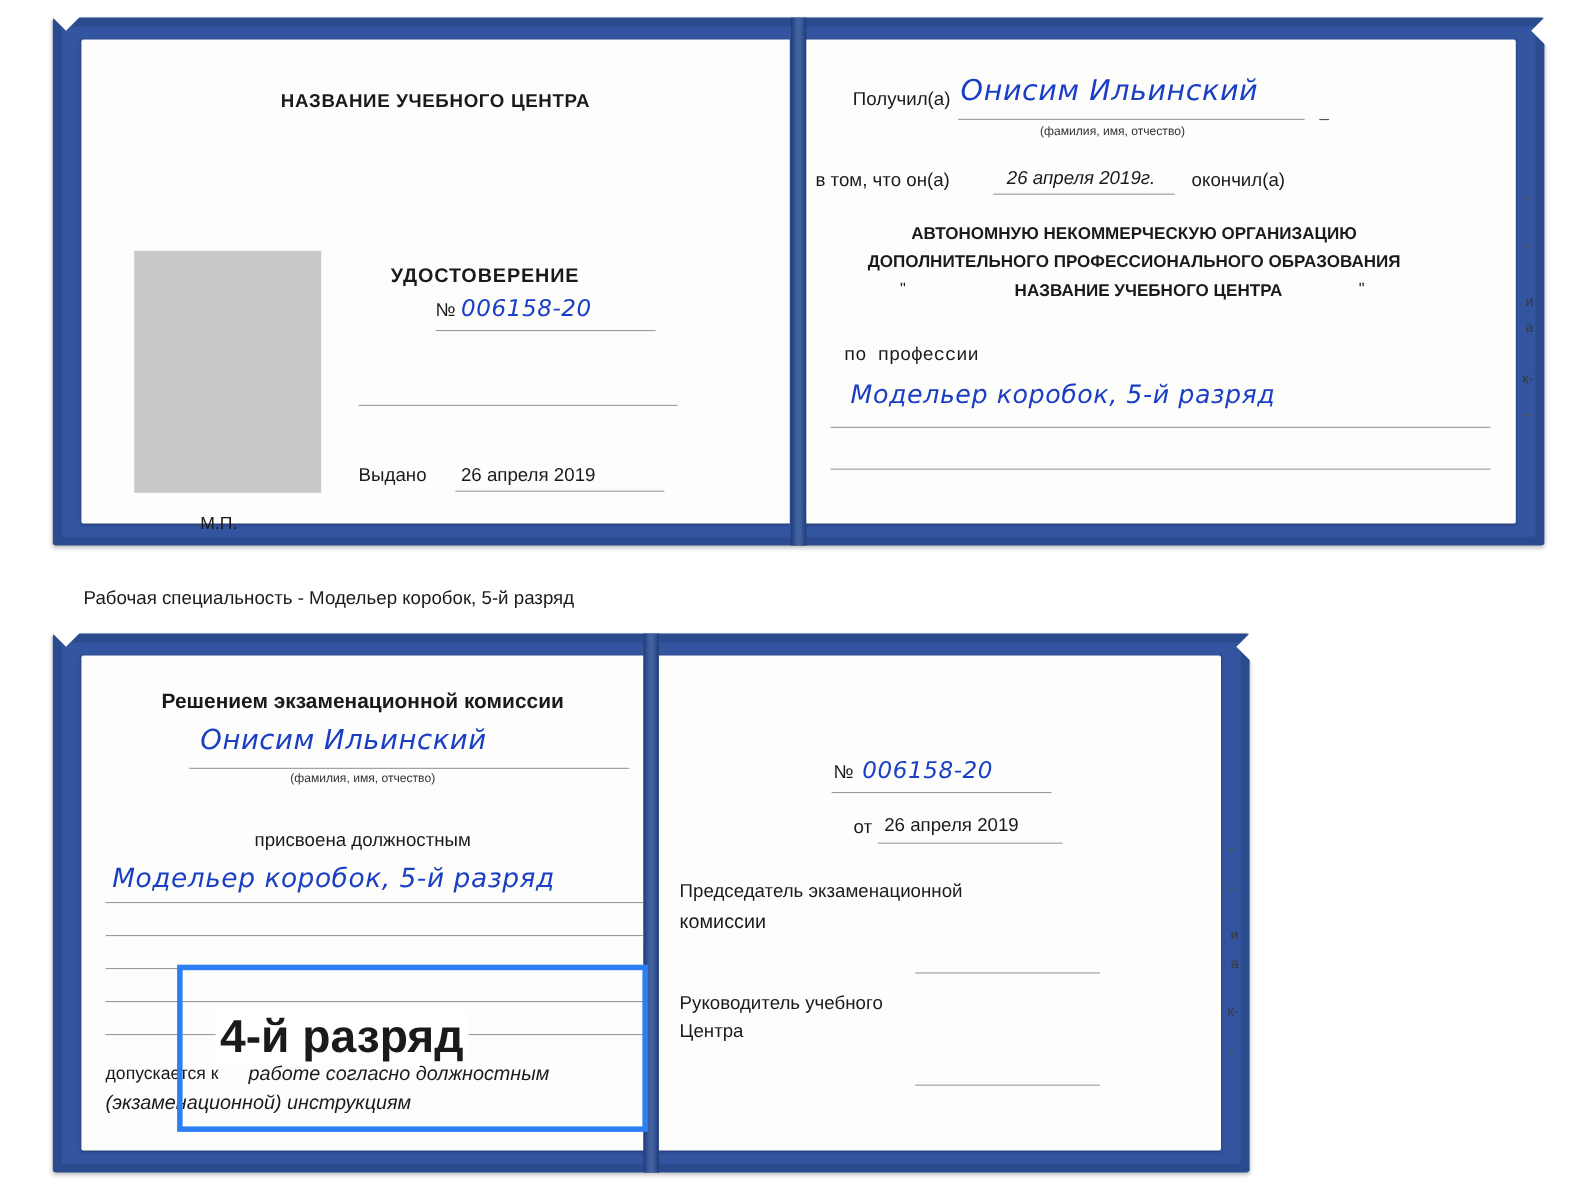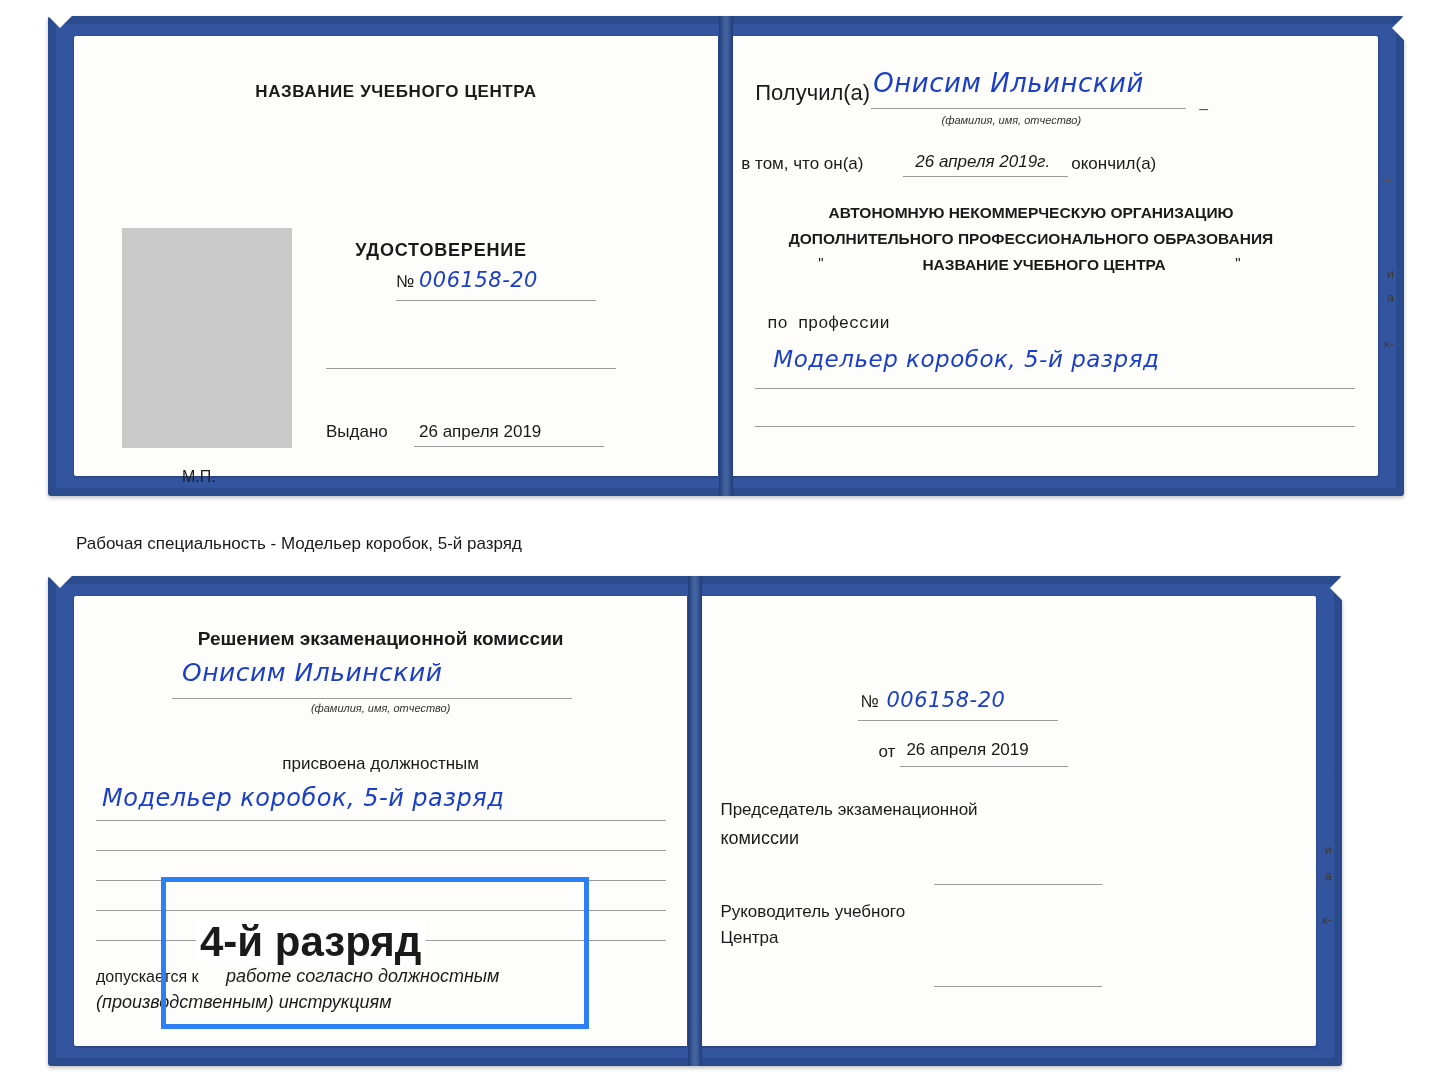--- a/index.html
+++ b/index.html
@@ -79,21 +79,20 @@
     letter-spacing: 0.5px;
   }
   .rule {
     position: absolute;
     border-bottom: 1px solid #9a9a9a;
     height: 0;
   }
   .tiny {
     font-size: 11px;
     color: #333;
-    font-style: italic;
   }
 
   
   .photo {
     position: absolute;
     background: #c9c9c9;
   }
 
   
   .highlight-box {
@@ -155,30 +154,30 @@
     <div class="rule" style="left:252px; top:332px; width:290px;"></div>
 
     <div class="t" style="left:252px; top:386px; font-size:17px;">Выдано</div>
     <div class="t" style="left:345px; top:386px; font-size:17px;">26 апреля 2019</div>
     <div class="rule" style="left:340px; top:410px; width:190px;"></div>
 
     <div class="t" style="left:108px; top:432px; font-size:16px;">М.П.</div>
   </div>
 
   <div class="page right">
-    <div class="t" style="left:32px; top:44px; font-size:22px;">Получил(а)</div>
+    <div class="t" style="left:52px; top:44px; font-size:17px;">Получил(а)</div>
     <div class="t hand" style="left:150px; top:32px; font-size:26px;">Онисим Ильинский</div>
     <div class="rule" style="left:148px; top:72px; width:315px;"></div>
     <div class="t tiny center" style="left:44%; top:78px;">(фамилия, имя, отчество)</div>
     <div class="t" style="left:476px; top:64px; font-size:16px; color:#555;">–</div>
 
     <div class="t" style="left:18px; top:118px; font-size:17px;">в том, что он(а)</div>
     <div class="t" style="left:192px; top:116px; font-size:17px; font-style:italic;">26 апреля 2019г.</div>
     <div class="rule" style="left:180px; top:140px; width:165px;"></div>
-    <div class="t" style="left:348px; top:118px; font-size:17px;">окончил(а)</div>
+    <div class="t" style="left:360px; top:118px; font-size:17px;">окончил(а)</div>
 
     <div class="t bold center" style="left:47%; top:168px; font-size:15.5px;">АВТОНОМНУЮ НЕКОММЕРЧЕСКУЮ ОРГАНИЗАЦИЮ</div>
     <div class="t bold center" style="left:47%; top:194px; font-size:15.5px;">ДОПОЛНИТЕЛЬНОГО ПРОФЕССИОНАЛЬНОГО ОБРАЗОВАНИЯ</div>
     <div class="t" style="left:95px; top:218px; font-size:15px;">"</div>
     <div class="t bold center" style="left:49%; top:220px; font-size:15.5px;">НАЗВАНИЕ УЧЕБНОГО ЦЕНТРА</div>
     <div class="t" style="left:512px; top:218px; font-size:15px;">"</div>
 
     <div class="t" style="left:44px; top:278px; font-size:17px;font-family:Liberation Mono, monospace;">по профессии</div>
     <div class="t hand" style="left:50px; top:310px; font-size:23px;">Модельер коробок, 5-й разряд</div>
 
@@ -189,21 +188,21 @@
   <div class="edge-dash" style="right:12px; top:155px;">–</div>
   <div class="edge-dash" style="right:12px; top:198px;">–</div>
   <div class="edge-col" style="right:10px; top:248px;">и</div>
   <div class="edge-col" style="right:10px; top:272px;">а</div>
   <div class="edge-col" style="right:10px; top:318px;">к-</div>
   <div class="edge-dash" style="right:12px; top:352px;">–</div>
 </div>
 
 <div class="caption" style="left:76px; top:534px;">Рабочая специальность - Модельер коробок, 5-й разряд</div>
 
-<div class="book" style="left:48px; top:576px; width:1294px; height:490px;">
+<div class="book" style="left:48px; top:576px; width:1088px; height:490px;">
   <div class="book-inner"></div>
 
   <div class="notch" style="left:-1px; top:-1px; transform:rotate(45deg) translate(-13px,-13px);"></div>
   <div class="notch" style="right:-1px; top:-1px; transform:rotate(45deg) translate(13px,-13px);"></div>
 
   <div class="page left">
     <div class="t bold center" style="left:50%; top:32px; font-size:19px;">Решением экзаменационной комиссии</div>
 
     <div class="t hand" style="left:108px; top:62px; font-size:25px;">Онисим Ильинский</div>
     <div class="rule" style="left:98px; top:102px; width:400px;"></div>
@@ -214,21 +213,21 @@
     <div class="t hand" style="left:28px; top:188px; font-size:24px;">Модельер коробок, 5-й разряд</div>
 
     <div class="rule" style="left:22px; top:224px; width:570px;"></div>
     <div class="rule" style="left:22px; top:254px; width:570px;"></div>
     <div class="rule" style="left:22px; top:284px; width:570px;"></div>
     <div class="rule" style="left:22px; top:314px; width:570px;"></div>
     <div class="rule" style="left:22px; top:344px; width:570px;"></div>
 
     <div class="t" style="left:22px; top:372px; font-size:16px;">допускается к</div>
     <div class="t" style="left:152px; top:370px; font-size:18px; font-style:italic;">работе согласно должностным</div>
-    <div class="t" style="left:22px; top:396px; font-size:18px; font-style:italic;">(производственным) инструкциям</div>
+    <div class="t" style="left:22px; top:396px; font-size:18px; font-style:italic;">(экзаменационной) инструкциям</div>
   </div>
 
   <div class="page right">
 
     <div class="t" style="left:168px; top:96px; font-size:17px;">№</div>
     <div class="t hand" style="left:194px; top:92px; font-size:21px;">006158-20</div>
     <div class="rule" style="left:166px; top:124px; width:200px;"></div>
 
     <div class="t" style="left:186px; top:146px; font-size:17px;">от</div>
     <div class="t" style="left:214px; top:144px; font-size:17px;">26 апреля 2019</div>

